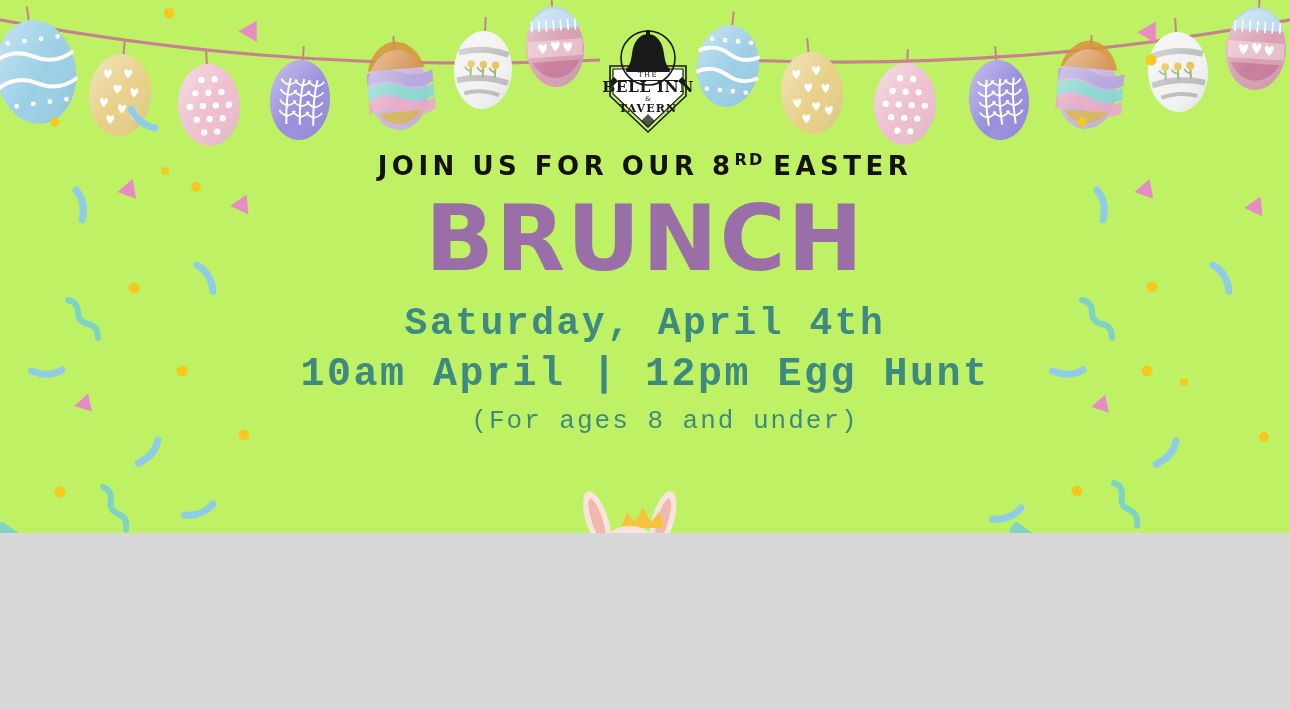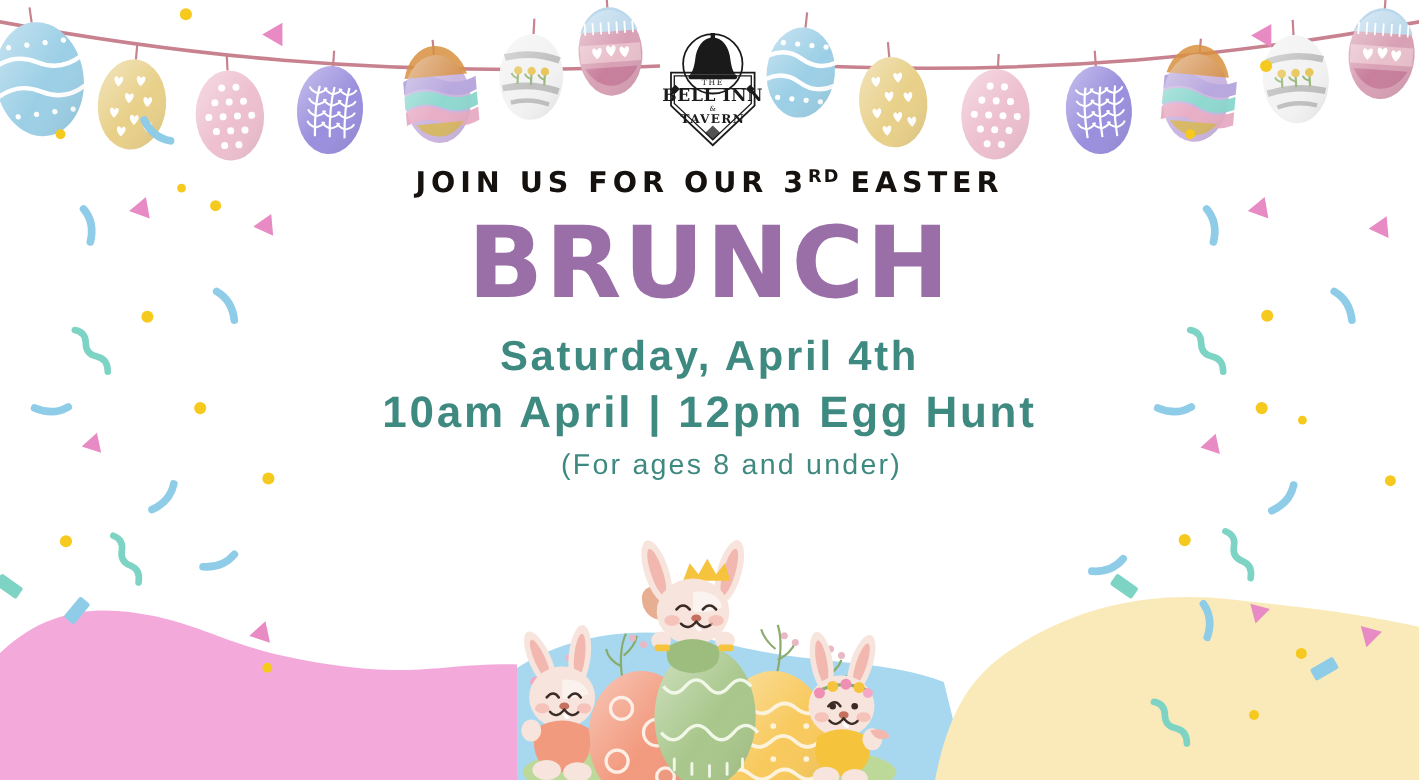--- a/index.html
+++ b/index.html
@@ -1,22 +1,22 @@
 <!DOCTYPE html>
 <html><head>
 <meta charset="utf-8">
 <title>Easter Egg Hunt Brunch</title>
 <style>
   * { margin:0; padding:0; box-sizing:border-box; }
   html,body { background:#d8d8d8; }
   .poster{
     position:relative;
-    width:1290px; height:709px;
+    width:1290px; height:533px;
     overflow:hidden;
-    background:#ffffff;
+    background:#bef264;
     font-family:"Liberation Sans", sans-serif;
   }
   .layer{ position:absolute; inset:0; }
   svg.layer{ display:block; }
 
   
   .content{
     position:absolute; left:0; right:0; top:0;
     text-align:center;
     z-index:40;
@@ -41,21 +41,21 @@
     margin-top:18px;
     font-family:"DejaVu Sans", sans-serif;
     font-weight:bold;
     color:#9a6fa8;
     line-height:0.93;
     letter-spacing:2px;
   }
   .title .l1{ display:block; font-size:90px; }
   .title .l2{ display:block; font-size:90px; margin-top:4px; }
   .subline{
-    font-family:Liberation Sans, sans-serif;
+    font-family:Liberation Mono, monospace;
     color:#3f8a80;
     letter-spacing:2.5px;
   }
   .sub1{ margin-top:22px; font-size:38px; font-weight:bold; }
   .sub2{ margin-top:7px;  font-size:40px; font-weight:bold; }
   .sub3{ margin-top:9px;  font-size:26px; font-weight:normal; letter-spacing:2px;padding-left:40px; }
 </style>
 </head>
 <body>
 
@@ -554,21 +554,21 @@
         <ellipse cx="26" cy="8" rx="9" ry="10" fill="#f7e4dc"></ellipse>
         <path d="M24 0 q14 -4 18 6 q-12 6 -18 -6 Z" fill="#f2b8b0"></path>
         <ellipse cx="-16" cy="42" rx="12" ry="9" fill="#f7e4dc"></ellipse>
         <ellipse cx="10" cy="44" rx="12" ry="9" fill="#f7e4dc"></ellipse>
       </g>
     </g>
   </svg>
 
   <div class="content">
     <div class="eyebrow">
-      <span>JOIN US FOR OUR 3</span><sup>RD</sup><span>EASTER</span>
+      <span>JOIN US FOR OUR 8</span><sup>RD</sup><span>EASTER</span>
     </div>
 
     <div class="title">
       <span class="l2">BRUNCH</span>
     </div>
 
     <div class="subline sub1">Saturday, April 4th</div>
     <div class="subline sub2">10am April | 12pm Egg Hunt</div>
     <div class="subline sub3">(For ages 8 and under)</div>
   </div>

